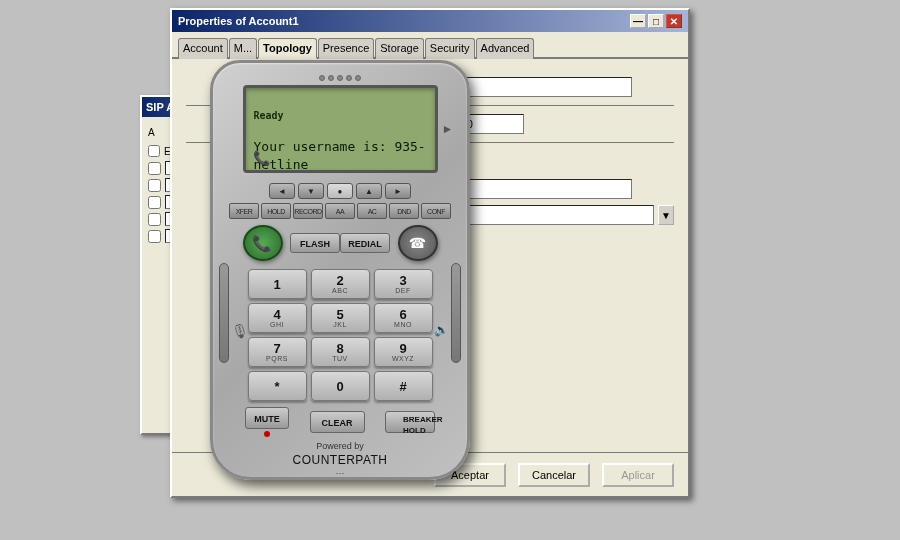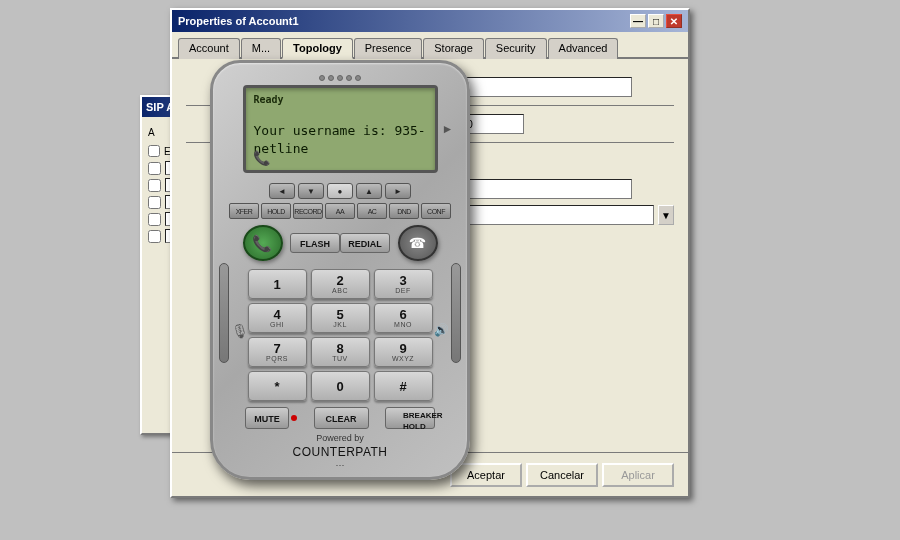--- a/index.html
+++ b/index.html
@@ -123,21 +123,21 @@
     
     .tabs {
       display: flex;
       padding: 4px 6px 0;
       gap: 1px;
       background: #ece9d8;
       border-bottom: 2px solid #7a7a7a;
       flex-wrap: wrap;
     }
     .tab {
-      padding: 3px 10px;
+      padding: 3px 4px;
       background: #d4d0c8;
       border: 1px solid #7a7a7a;
       border-bottom: none;
       cursor: pointer;
       font-size: 11px;
       border-radius: 3px 3px 0 0;
       position: relative;
       top: 2px;
     }
     .tab.active {
@@ -198,21 +198,21 @@
       bottom: 0;
       left: 0;
       right: 0;
       height: 44px;
       background: #ece9d8;
       border-top: 1px solid #7a7a7a;
       display: flex;
       align-items: center;
       justify-content: flex-end;
       padding: 0 14px;
-      gap: 4px;
+      gap: 12px;
     }
     .btn {
       min-width: 72px;
       height: 24px;
       background: #ece9d8;
       border: 2px outset #ffffff;
       font-size: 11px;
       cursor: pointer;
       padding: 0 8px;
     }
@@ -257,21 +257,21 @@
       background: #888;
       border: 1px solid #666;
     }
     
     .phone-screen {
       width: 195px;
       height: 88px;
       background: #8fa870;
       border: 3px solid #555;
       border-radius: 4px;
-      padding: 6px 8px;
+      padding: 22px 8px;
       font-family: monospace;
       font-size: 11px;
       color: #1a2a0a;
       position: relative;
       box-shadow: inset 0 2px 4px rgba(0,0,0,0.3);
     }
     .phone-screen-status {
       font-size: 10px;
       font-weight: bold;
       color: #1a2a0a;
@@ -766,21 +766,21 @@
         <span class="phone-key-num">0</span>
         <span class="phone-key-alpha"></span>
       </div>
       <div class="phone-key">
         <span class="phone-key-num">#</span>
         <span class="phone-key-alpha"></span>
       </div>
     </div>
 
     <div class="phone-mute-row">
-      <div style="display:flex;flex-direction:row;align-items:center;gap:2px;">
+      <div style="display:flex;flex-direction:column;align-items:center;gap:2px;">
         <div class="phone-mute-btn">MUTE</div>
         <span class="phone-mute-dot"></span>
       </div>
       <div class="phone-clear-btn">CLEAR</div>
       <div class="phone-speaker-btn">
         <div>BREAKER</div>
         <div>HOLD</div>
       </div>
     </div>
 

